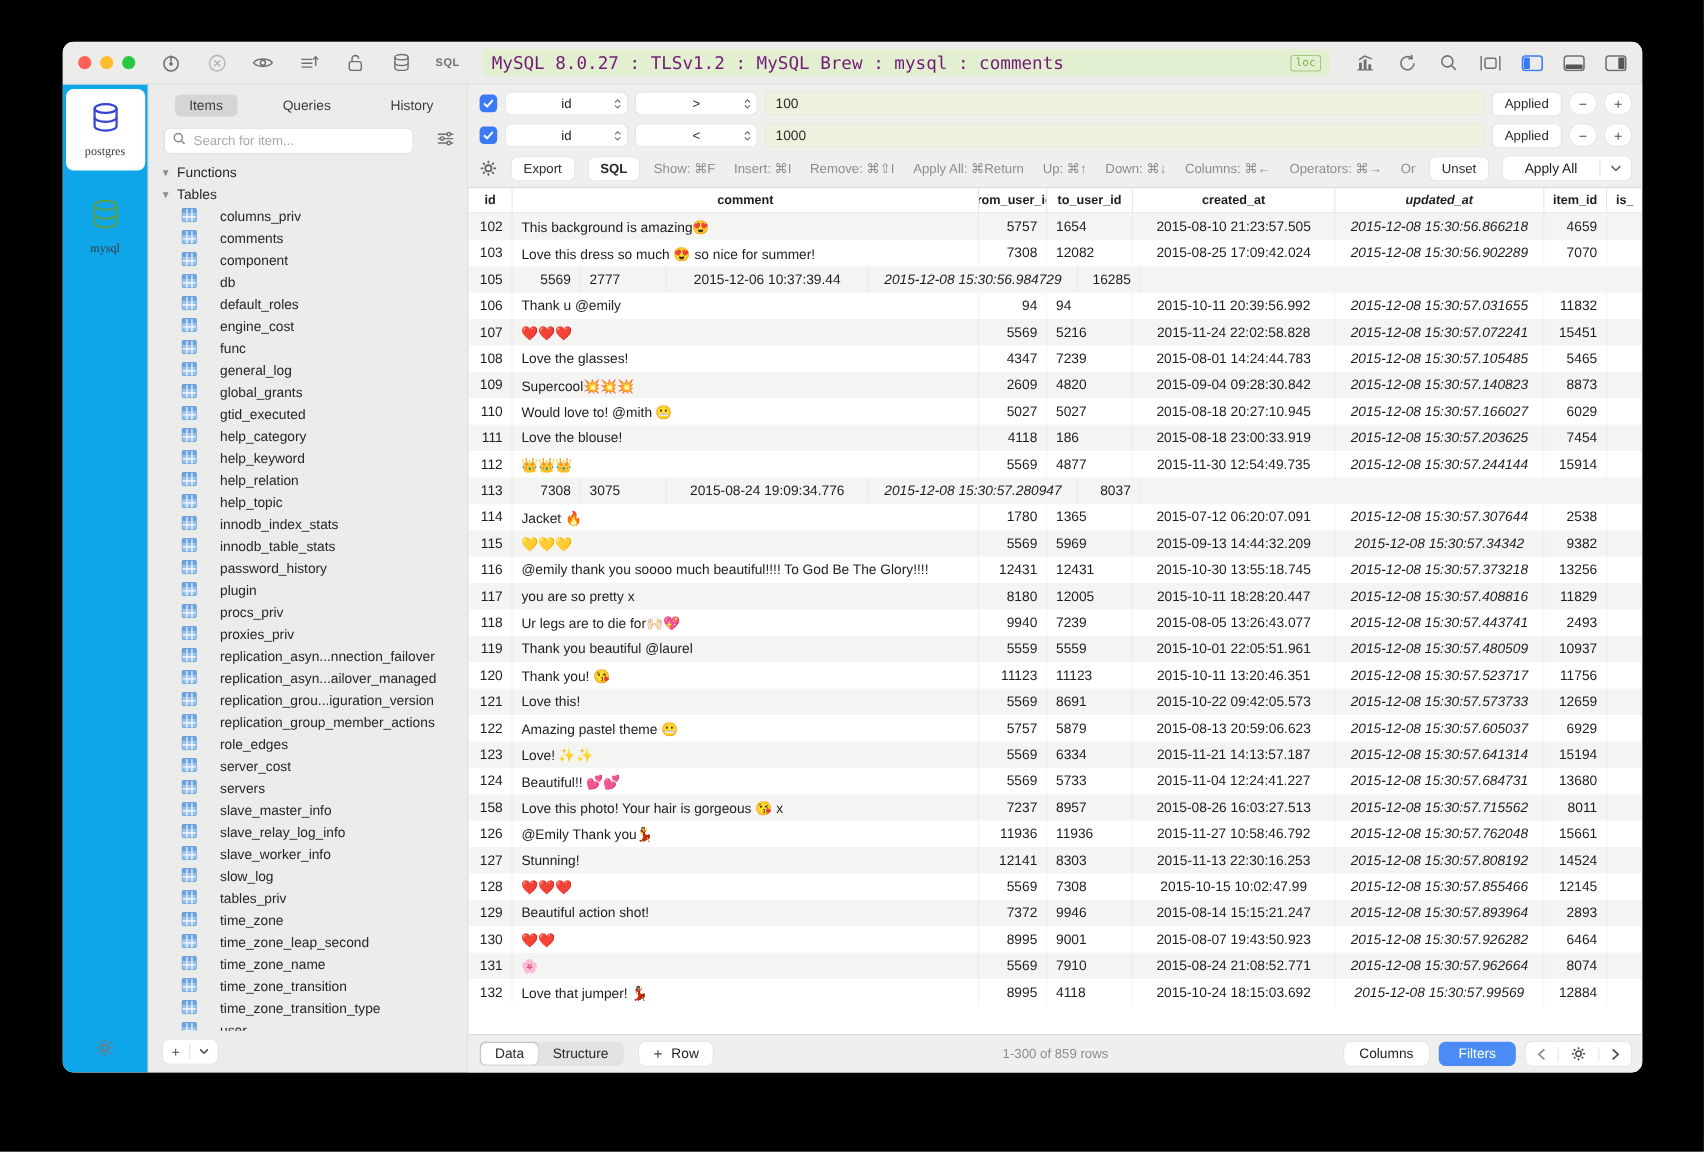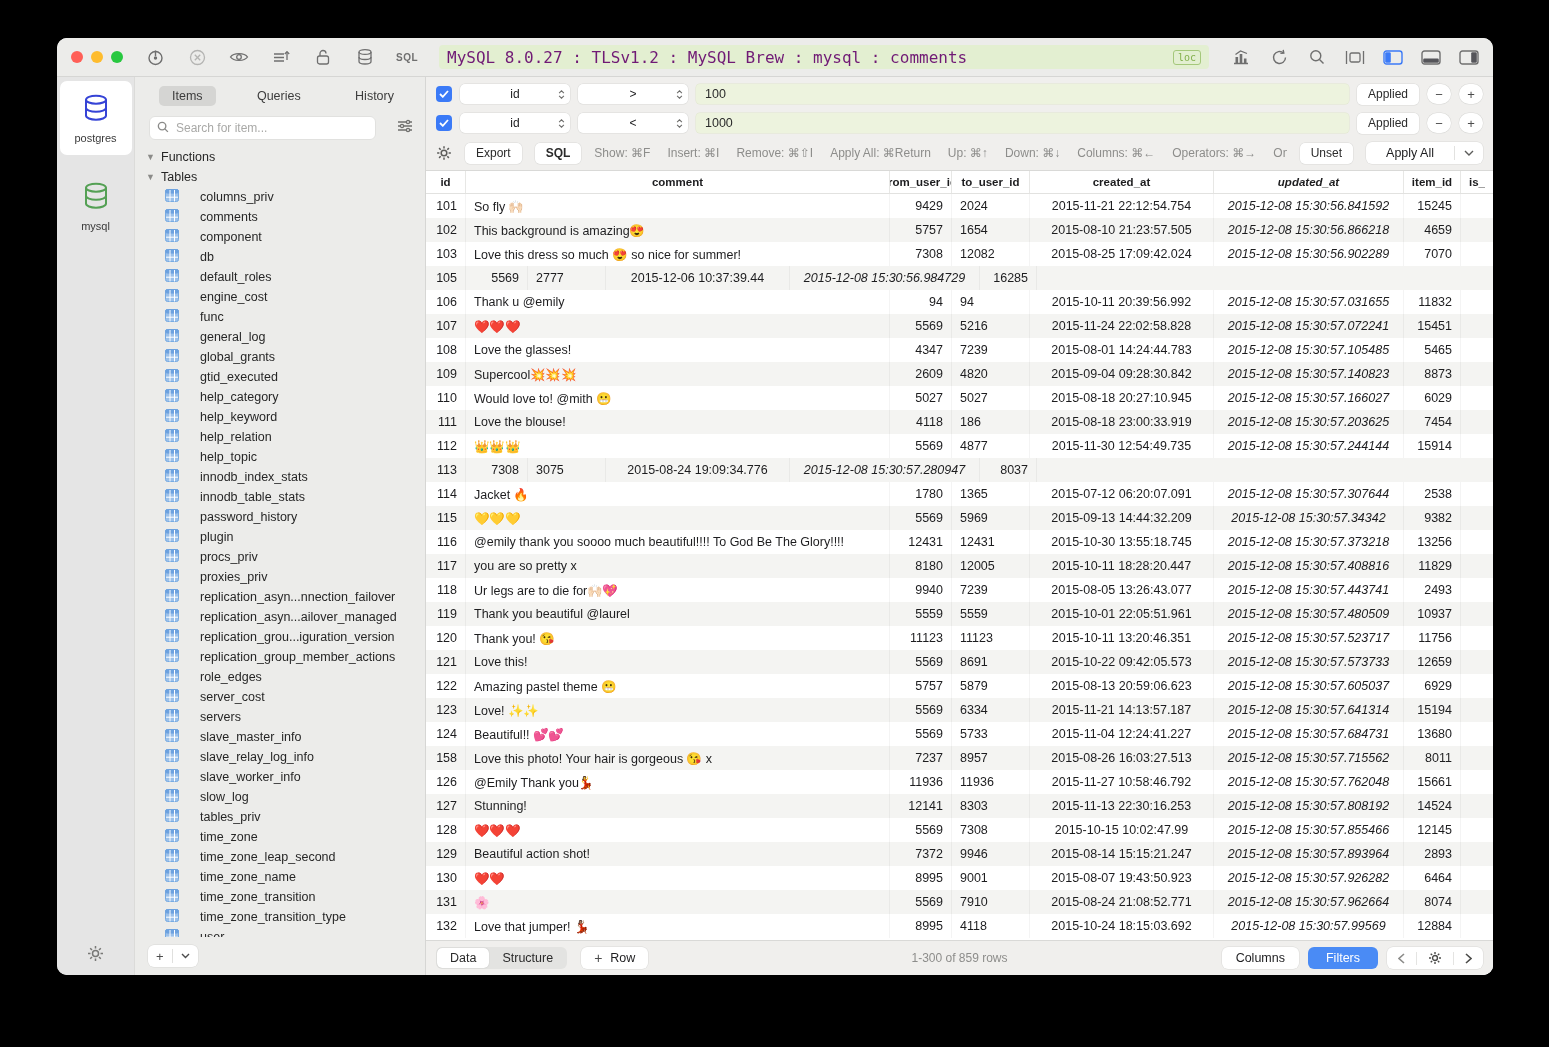--- a/index.html
+++ b/index.html
@@ -21,22 +21,22 @@
   .title-pill{flex:1;height:24px;background:#e3efd1;border-radius:4px;display:flex;align-items:center;
               padding:0 8px;margin-right:22px;min-width:0;}
   .title-pill .ttl{font-family:"DejaVu Sans Mono",monospace;font-size:16px;color:#701a75;white-space:nowrap;
                    overflow:hidden;flex:1;}
   .loc-badge{font-family:"DejaVu Sans Mono",monospace;font-size:10px;color:#84b14e;border:1px solid #a5c87b;
              border-radius:3px;padding:0 4px;line-height:13px;}
   .rticons{display:flex;align-items:center;gap:18px;}
   
   .main{flex:1;display:flex;min-height:0;}
   
-  .rail{width:78px;flex:0 0 78px;background:#e5e5e5;border-right:1px solid #dbdbd9;display:flex;
-        flex-direction:column;align-items:center;padding-top:4px;box-sizing:border-box;}
+  .rail{width:78px;flex:0 0 78px;background:#0ea5e9;border-right:1px solid #dbdbd9;display:flex;
+        flex-direction:column;align-items:center;padding-top:4px;box-sizing:border-box;font-family:Liberation Serif, serif;}
   .conn{width:72px;height:74px;border-radius:7px;display:flex;flex-direction:column;align-items:center;
         justify-content:center;gap:7px;font-size:11px;color:#3a3a3a;}
   .conn.sel{background:#ffffff;}
   .conn+.conn{margin-top:14px;}
   .rail-gear{margin-top:auto;margin-bottom:9px;color:#787876;}
   
   .sidebar{width:290px;flex:0 0 290px;background:#ececea;border-right:1px solid #d6d6d4;display:flex;
            flex-direction:column;min-height:0;}
   .side-tabs{height:30px;flex:0 0 30px;display:flex;align-items:center;justify-content:space-between;
              padding:4px 18px 0 24px;font-size:12.5px;color:#3c3c3c;}
@@ -814,30 +814,20 @@
             <div class="cell c0">id</div>
             <div class="cell c1">comment</div>
             <div class="cell c2">from_user_id</div>
             <div class="cell c3">to_user_id</div>
             <div class="cell c4">created_at</div>
             <div class="cell c5">updated_at</div>
             <div class="cell c6">item_id</div>
             <div class="cell c7">is_</div>
           </div>
         <div class="gbody">
-            <div class="grow">
-              <div class="cell c0">101</div>
-              <div class="cell c1">So fly 🙌🏻</div>
-              <div class="cell c2">9429</div>
-              <div class="cell c3">2024</div>
-              <div class="cell c4">2015-11-21 22:12:54.754</div>
-              <div class="cell c5">2015-12-08 15:30:56.841592</div>
-              <div class="cell c6">15245</div>
-              <div class="cell c7"></div>
-            </div>
             <div class="grow odd">
               <div class="cell c0">102</div>
               <div class="cell c1">This background is amazing😍</div>
               <div class="cell c2">5757</div>
               <div class="cell c3">1654</div>
               <div class="cell c4">2015-08-10 21:23:57.505</div>
               <div class="cell c5">2015-12-08 15:30:56.866218</div>
               <div class="cell c6">4659</div>
               <div class="cell c7"></div>
             </div>

